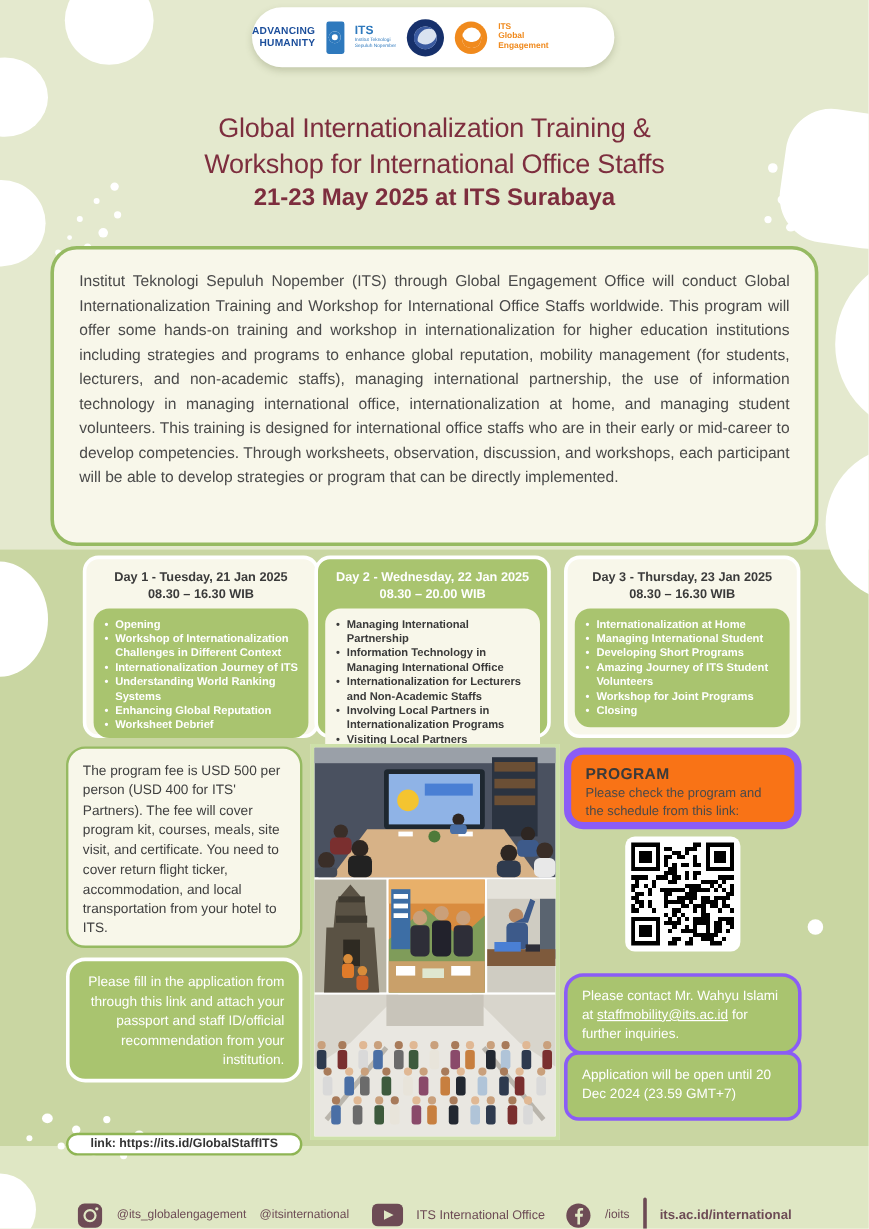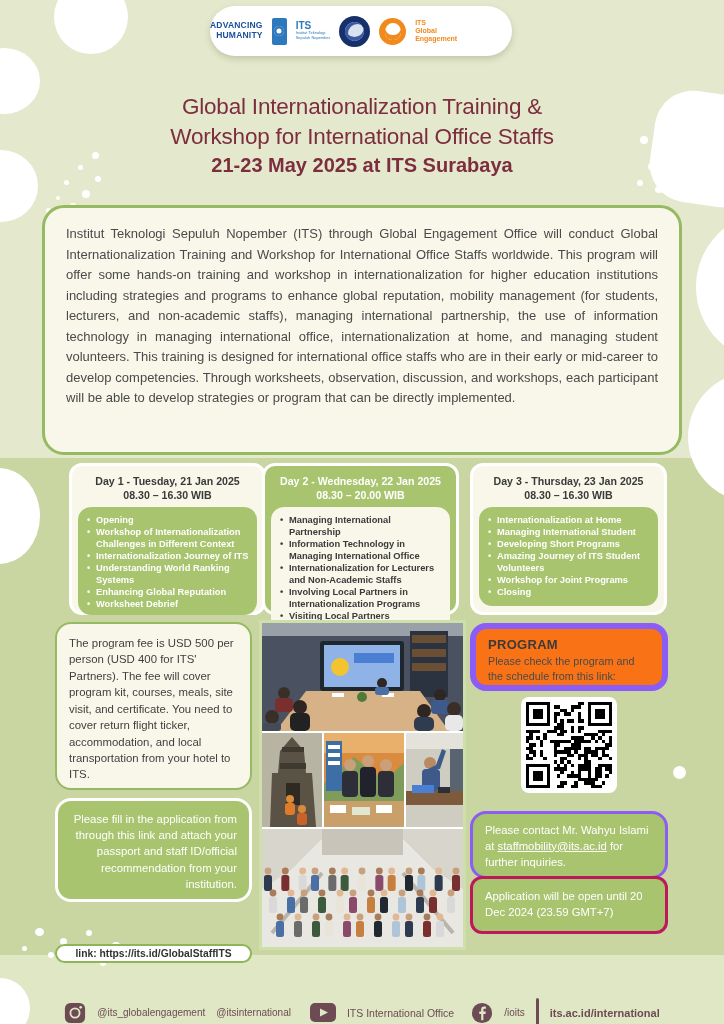--- a/index.html
+++ b/index.html
@@ -79,21 +79,21 @@
     border:6px solid #8b5cf6; border-radius:16px; padding:8px 12px; z-index:4; }
   .program-box h3 { font-size:13px; color:#3a3a3a; letter-spacing:.3px; }
   .program-box p { font-size:10.8px; line-height:1.35; color:#4a4a4a; margin-top:2px; }
   .qr-wrap { position:absolute; left:521px; top:697px; width:96px; height:96px; background:#ffffff;
     border-radius:8px; padding:5px; z-index:4; }
   .contact-box { position:absolute; left:470px; top:800px; width:198px; height:68px; background:#a9c46f;
     border:3px solid #8b5cf6; border-radius:16px; padding:9px 12px; z-index:4;margin-top:11px; }
   .contact-box p { font-size:11.3px; line-height:1.4; color:#ffffff; }
   .contact-box .email { text-decoration:underline; }
   .deadline-box { position:absolute; left:470px; top:876px; width:198px; height:58px; background:#a9c46f;
-    border:3px solid #be185d; border-radius:12px; padding:10px 12px; z-index:4; }
+    border:3px solid #8b5cf6; border-radius:12px; padding:10px 12px; z-index:4; }
   .deadline-box p { font-size:11.3px; line-height:1.4; color:#ffffff; }
 
   
   .footer { position:absolute; left:0; top:955px; width:724px; height:69px; display:flex; align-items:center;
     justify-content:center; gap:11px; color:#6d4b55; z-index:4;margin-top:23px; }
   .footer .handle { font-size:10px; }
   .footer .yt-label { font-size:10.5px; }
   .footer .fb-label { font-size:10px; }
   .footer .site { font-size:11px; font-weight:bold; }
   .f-divider { width:3px; height:30px; background:#6d4b55; border-radius:2px; }

